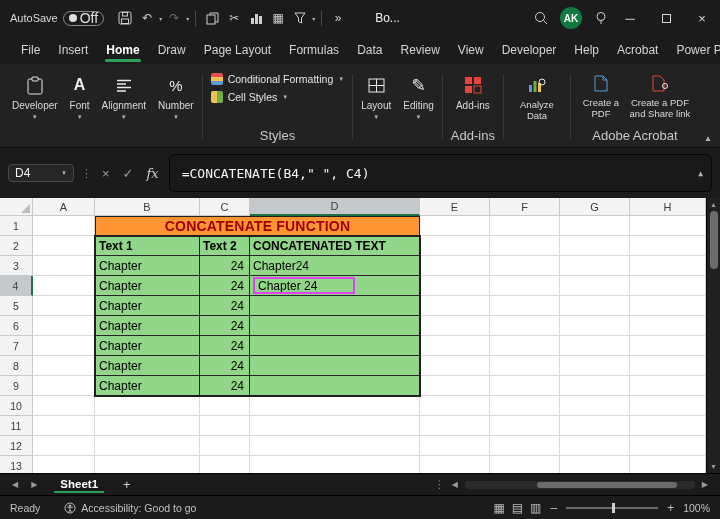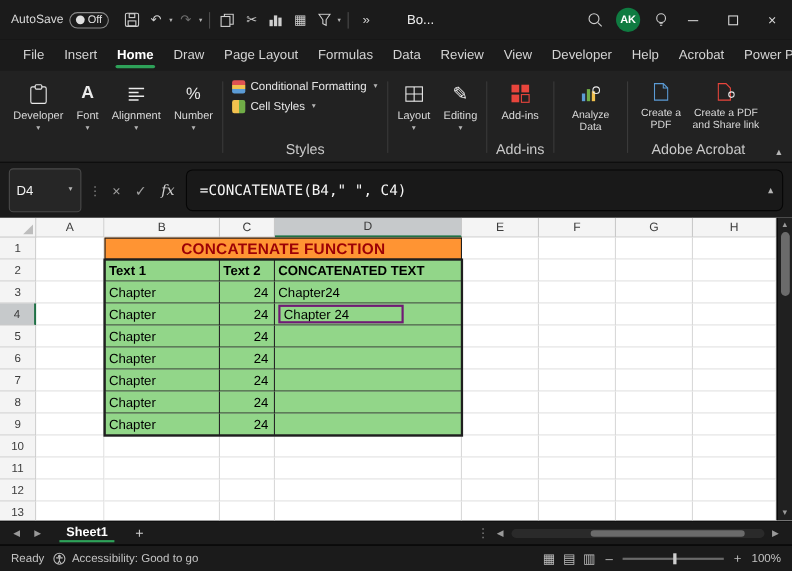--- a/index.html
+++ b/index.html
@@ -2,21 +2,21 @@
 <html><head>
 <meta charset="utf-8">
 <style>
 *{box-sizing:border-box;margin:0;padding:0}
 html,body{width:720px;height:519px;overflow:hidden;background:#141414;font-family:"Liberation Sans",sans-serif}
 .app{width:720px;height:519px;display:flex;flex-direction:column;color:#e6e6e6;position:relative}
 
 
 .titlebar{height:36px;background:#1b1b1b;display:flex;align-items:center;padding-left:10px;font-size:11px;color:#d9d9d9;flex:0 0 auto}
 .autosave{display:flex;align-items:center;gap:5px;margin-right:10px}
-.pill{height:15px;border:1px solid #8a8a8a;border-radius:8px;display:flex;align-items:center;gap:3px;padding:0 5px;font-size:10px;color:#e0e0e0}
+.pill{height:15px;border:1px solid #8a8a8a;border-radius:8px;display:flex;align-items:center;gap:3px;padding:0 5px;font-size:14px;color:#e0e0e0}
 .knob{width:8px;height:8px;border-radius:50%;background:#e0e0e0}
 .tb-ic{min-width:20px;height:24px;display:flex;align-items:center;justify-content:center;color:#cfcfcf;font-size:12px;margin:0 1px}
 .chev{font-size:6px;color:#b5b5b5;margin:0 1px}
 .tb-sep{width:1px;height:15px;background:#4a4a4a;margin:0 5px}
 .wbname{font-size:12px;color:#f0f0f0;margin-left:26px}
 .tb-right{margin-left:auto;display:flex;align-items:center}
 .avatar{width:22px;height:22px;border-radius:50%;background:#0f7b41;color:#fff;display:flex;align-items:center;justify-content:center;font-size:10px;font-weight:bold;margin:0 8px}
 .winctl{width:36px;height:36px;display:flex;align-items:center;justify-content:center;color:#d6d6d6;font-size:13px}
 .maxbox{width:9px;height:9px;border:1px solid #d6d6d6;display:inline-block}
 
@@ -39,21 +39,21 @@
 .sic.cf{background:linear-gradient(180deg,#e05252 34%,#f2c14e 34%,66%,#5b9bd5 66%)}
 .sic.ft{border:1px solid #7aa7d8;background:
  linear-gradient(#7aa7d8 0 3px,transparent 3px)}
 .sic.cs{background:linear-gradient(90deg,#f2c14e 0 50%,#70ad47 50%)}
 .grouplabel{margin-top:auto;font-size:13px;color:#c9c9c9;align-self:center;display:flex;align-items:flex-end;gap:3px;padding-bottom:2px}
 .twoline{width:50px;font-size:9.5px;line-height:10.5px;color:#dadada;text-align:center}
 .ribbon-collapse{position:absolute;right:8px;bottom:4px;color:#b5b5b5;font-size:8px}
 
 
 .frow{height:50px;display:flex;align-items:center;padding:6px 8px;gap:7px;background:#1b1b1b;flex:0 0 auto}
-.namebox{width:66px;height:40px;background:#262626;border:1px solid #4a4a4a;border-radius:4px;display:flex;align-items:center;justify-content:space-between;padding:0 6px;font-size:12px;color:#f2f2f2}
+.namebox{width:66px;height:18px;background:#262626;border:1px solid #4a4a4a;border-radius:4px;display:flex;align-items:center;justify-content:space-between;padding:0 6px;font-size:12px;color:#f2f2f2}
 .fdots{color:#8a8a8a;font-size:11px}
 .fbtn{color:#9f9f9f;font-size:13px;padding:0 3px}
 .fx{font-style:italic;font-family:"DejaVu Serif",serif;color:#cfcfcf;font-size:13px;padding:0 3px}
 .finput{flex:1;height:38px;background:#191919;border:1px solid #060606;border-radius:6px;display:flex;align-items:center;padding:0 12px;font-family:"DejaVu Sans Mono",monospace;font-size:13px;color:#f5f5f5;position:relative}
 .fexpand{position:absolute;right:8px;top:50%;transform:translateY(-50%);color:#b5b5b5;font-size:8px}
 
 
 .sheetwrap{position:relative;flex:1;background:#fff;overflow:hidden}
 .grid{display:grid;position:relative;background:#fff;color:#000}
 .corner{background:#f4f4f4;border-right:1px solid #c9c9c9;border-bottom:1px solid #c9c9c9;position:relative}
@@ -61,39 +61,39 @@
 .ch,.rh{background:#f4f4f4;border-right:1px solid #c9c9c9;border-bottom:1px solid #c9c9c9;color:#3c3c3c;font-size:11px;display:flex;align-items:center;justify-content:center}
 .rh{font-size:10.5px}
 .ch.sel{background:#c6c9cb;border-bottom:2px solid #1e7145}
 .rh.sel{background:#c6c9cb;border-right:2px solid #1e7145}
 .c{border-right:1px solid #d9d9d9;border-bottom:1px solid #d9d9d9;font-size:12px;display:flex;align-items:center;padding:0 3px;background:#fff;overflow:hidden;white-space:nowrap}
 .c.num{justify-content:flex-end;padding-right:5px}
 .c.green{background:#92d689;border-right:1px solid #262626;border-bottom:1px solid #262626}
 .c.green.bL{border-left:1px solid #262626}
 .c.ghead{font-weight:bold}
 .c.titlecell{background:#ff9433;color:#9c0006;font-weight:bold;justify-content:center;border:1px solid #1f1f1f;font-size:14px;letter-spacing:.2px}
-.redbox{display:inline-flex;align-items:center;border:2px solid #701a75;height:17px;width:114px;padding-left:3px;overflow:hidden;white-space:nowrap}
+.redbox{display:inline-flex;align-items:center;border:2px solid #d946ef;height:17px;width:102px;padding-left:3px;overflow:hidden;white-space:nowrap}
 .tbl-outline{position:absolute;pointer-events:none;border:2px solid #1f1f1f}
 .vscroll{position:absolute;top:0;right:0;bottom:0;width:14px;background:#202020;border-left:1px solid #000;display:flex;flex-direction:column;align-items:center;color:#9a9a9a}
 .varrow{height:13px;font-size:7px;display:flex;align-items:center}
 .vthumb{width:8px;height:58px;background:#6b6b6b;border-radius:4px}
 .vfill{flex:1}
 
 
 .tabbar{height:22px;background:#1b1b1b;display:flex;align-items:center;padding:0 10px;gap:9px;flex:0 0 auto;border-top:1px solid #000;font-size:11px;color:#bdbdbd}
 .sheettab{color:#fff;font-weight:bold;position:relative;padding:2px 12px 3px;font-size:11.5px}
 .sheettab::after{content:"";position:absolute;left:6px;right:6px;bottom:0;height:2px;background:#2ea159}
 .addsheet{font-size:13px;color:#cfcfcf;padding:0 4px}
 .tabnav{font-size:8px;color:#9a9a9a;padding:0 2px}
 .hscroll{margin-left:auto;display:flex;align-items:center;gap:5px}
 .htrack{width:230px;height:8px;background:#2a2a2a;border-radius:4px;position:relative}
 .hthumb{position:absolute;right:18px;top:1px;width:140px;height:6px;background:#6b6b6b;border-radius:3px}
 
 
-.status{height:24px;background:#1b1b1b;border-top:1px solid #000;display:flex;align-items:center;font-size:10.5px;color:#c2c2c2;padding:0 10px;gap:8px;flex:0 0 auto}
+.status{height:24px;background:#1b1b1b;border-top:1px solid #000;display:flex;align-items:center;font-size:10.5px;color:#c2c2c2;padding:0 10px;gap:24px;flex:0 0 auto}
 .sright{margin-left:auto;display:flex;align-items:center;gap:7px}
 .viewic{font-size:12px;color:#bdbdbd}
 .zbtn{font-size:12px;color:#bdbdbd;padding:0 2px}
 .zoomtrack{width:92px;height:2px;background:#6a6a6a;position:relative}
 .zoomthumb{position:absolute;left:46px;top:-4px;width:3px;height:10px;background:#cfcfcf}
 .acc{display:flex;align-items:center;gap:5px}
 svg{display:block}
 </style>
 </head>
 <body>

